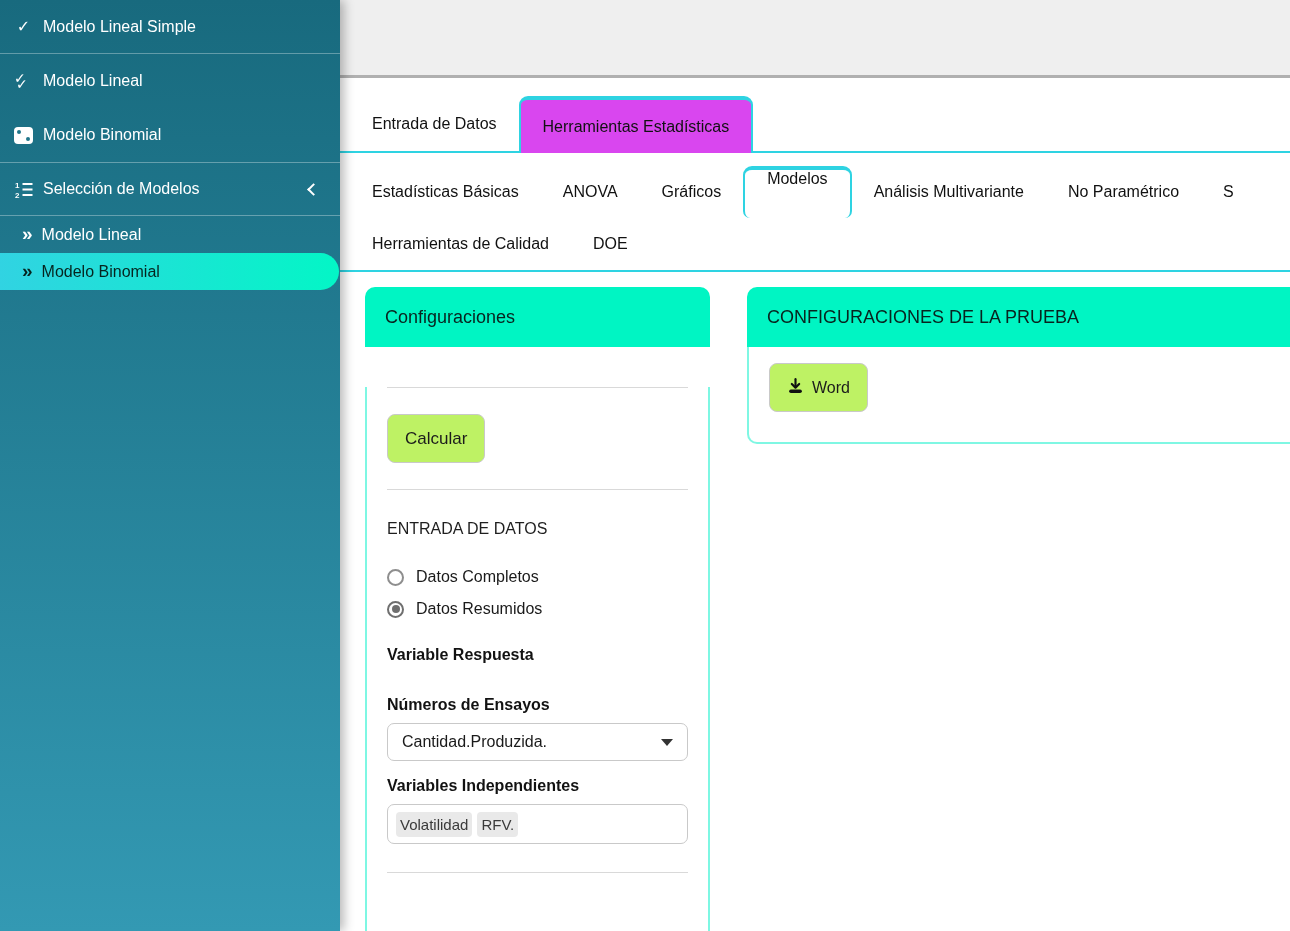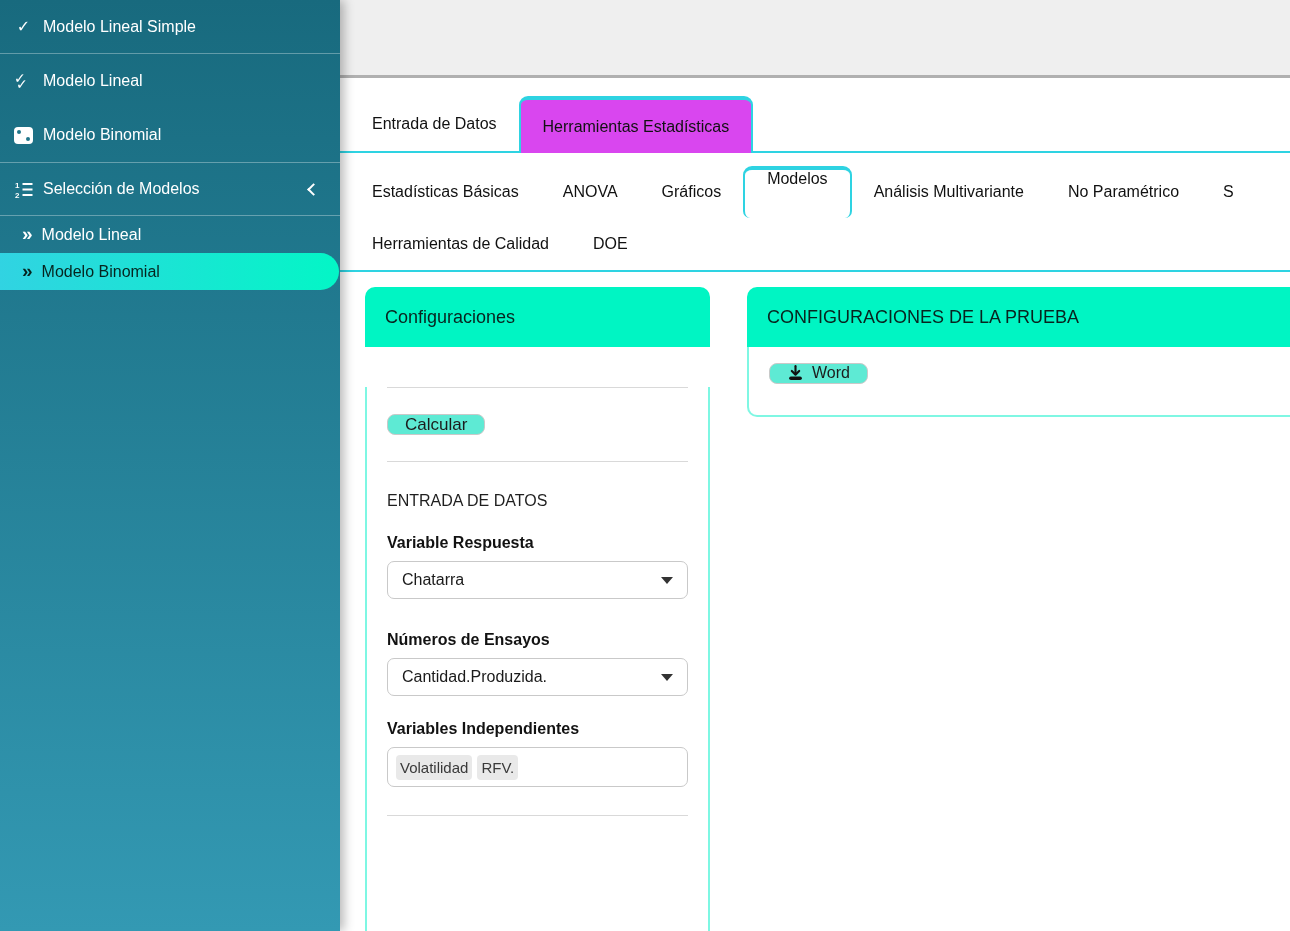--- a/index.html
+++ b/index.html
@@ -107,40 +107,40 @@
   .panel-config .panel-body{height:672px;padding:0 20px;}
   .panel-results{position:absolute;left:407px;top:287px;width:700px;}
   .results-body{padding:16px 20px 30px 20px;}
 
   hr{border:none;border-top:1px solid #d9d9d9;}
   .hr1{margin-top:40px;}
   .hr2{margin-top:26px;}
   .hr3{margin-top:28px;}
 
   .btn{
-    display:inline-flex;gap:8px;
-    background:#5eead4;border:1px solid #c9c9c9;border-radius:8px;
+    display:inline-flex;align-items:center;gap:8px;
+    background:#bef264;border:1px solid #c9c9c9;border-radius:8px;
     font-family:inherit;font-size:17px;color:#1c1c1c;
-    padding:0 17px;height:21px;cursor:pointer;
+    padding:0 17px;height:49px;cursor:pointer;
   }
   .calc-btn{margin-top:26px;}
 
   .section-label{margin-top:30px;font-size:16px;color:#1f1f1f;}
 
   .radio-group{margin-top:26px;}
   .radio-row{display:flex;align-items:center;gap:12px;height:26px;cursor:pointer;font-size:16px;color:#1a1a1a;}
   .radio-row + .radio-row{margin-top:6px;}
   .radio-dot{width:17px;height:17px;border:2px solid #8e8e8e;border-radius:50%;position:relative;flex:0 0 17px;background:#fff;}
   .radio-row.checked .radio-dot{border-color:#6f6f6f;}
   .radio-row.checked .radio-dot::after{content:'';position:absolute;inset:2.5px;border-radius:50%;background:#6f6f6f;}
 
   .field-label{font-weight:bold;font-size:16px;color:#121212;}
   .fl1{margin-top:24px;}
   .fl2{margin-top:32px;}
-  .fl3{margin-top:24px;}
+  .fl3{margin-top:16px;}
 
   .select{
     margin-top:9px;height:38px;border:1px solid #c9c9c9;border-radius:7px;
     display:flex;align-items:center;padding:0 14px;font-size:16px;color:#1a1a1a;
     background:#fff;cursor:pointer;
   }
   .caret{margin-left:auto;width:0;height:0;border-left:6px solid transparent;border-right:6px solid transparent;border-top:7px solid #333;}
 
   .multibox{
     margin-top:9px;min-height:40px;border:1px solid #c9c9c9;border-radius:7px;
@@ -230,26 +230,32 @@
   <section class="panel-config">
     <header class="panel-head">
       <span>Configuraciones</span>
     </header>
     <div class="panel-body">
       <hr class="hr1">
       <button class="btn calc-btn">Calcular</button>
       <hr class="hr2">
       <div class="section-label">ENTRADA DE DATOS</div>
 
+      <div class="radio-group">
+        <label class="radio-row">
+          <span class="radio-dot"></span>
+          <span>Datos Completos</span>
+        </label>
+        <label class="radio-row checked">
+          <span class="radio-dot"></span>
+          <span>Datos Resumidos</span>
+        </label>
+      </div>
 
       <div class="field-label fl1">Variable Respuesta</div>
-      <div class="select">
-        <span>Chatarra</span>
-        <span class="caret"></span>
-      </div>
 
       <div class="field-label fl2">Números de Ensayos</div>
       <div class="select">
         <span>Cantidad.Produzida.</span>
         <span class="caret"></span>
       </div>
 
       <div class="field-label fl3">Variables Independientes</div>
       <div class="multibox">
         <span class="chip">Volatilidad</span>

